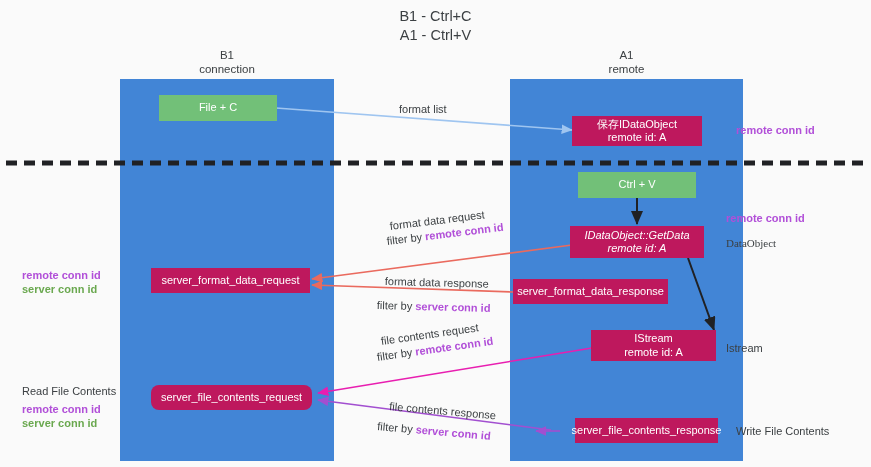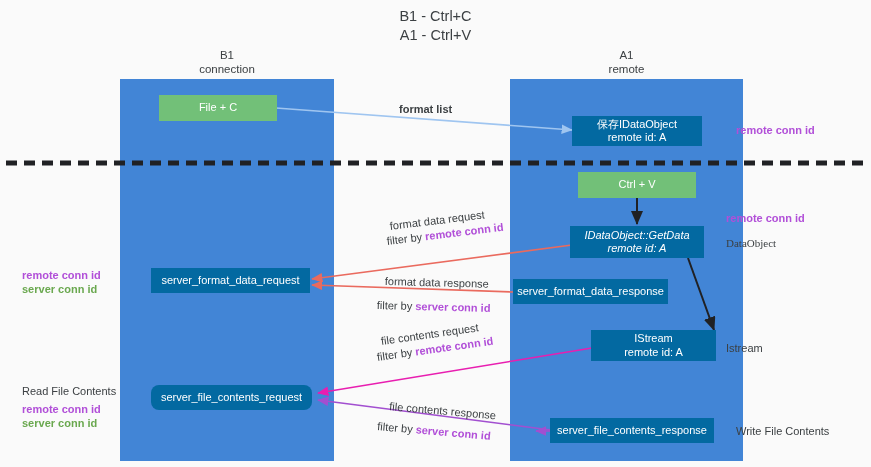--- a/index.html
+++ b/index.html
@@ -30,21 +30,21 @@
 
   
   .node{
     box-sizing:border-box;
     display:flex;flex-direction:column;
     align-items:center;justify-content:center;
     color:#ffffff;font-size:11px;line-height:13.5px;
     text-align:center;
   }
   .node.green{background:#72c078;}
-  .node.orange{background:#0369a1;}
+  .node.orange{background:#be185d;}
   .node .l2{font-size:11px;}
 
   
   .lbl{font-size:11px;line-height:14px;color:#3c4043;white-space:nowrap;}
   .purple{color:#b14fd8;font-weight:bold;}
   .green-t{color:#6aa84f;font-weight:bold;}
   .rot{transform-origin:left top;}
 </style>
 </head>
 <body>
@@ -134,25 +134,25 @@
 
   <div class="abs node orange" style="left:591px;top:330px;width:125px;height:31px;">
     <div>IStream</div>
     <div class="l2">remote id: A</div>
   </div>
 
   <div class="abs node orange" style="left:151px;top:385px;width:161px;height:25px;border-radius:8px;">
     <div>server_file_contents_request</div>
   </div>
 
-  <div class="abs node orange" style="left:550px;top:418px;width:164px;height:25px;">
+  <div class="abs node orange" style="left:575px;top:418px;width:143px;height:25px;">
     <div>server_file_contents_response</div>
   </div>
 
-  <div class="abs lbl" style="left:399px;top:102px;font-weight:bold;">format list</div>
+  <div class="abs lbl" style="left:399px;top:102px;">format list</div>
 
   <div class="abs lbl rot" style="left:389px;top:219px;transform:rotate(-7deg);">format data request</div>
   <div class="abs lbl rot" style="left:386px;top:234px;transform:rotate(-7deg);">
     <span>filter by </span><span class="purple">remote conn id</span>
   </div>
 
   <div class="abs lbl rot" style="left:385px;top:274px;transform:rotate(1.5deg);">format data response</div>
   <div class="abs lbl rot" style="left:377px;top:298px;transform:rotate(1.5deg);">
     <span>filter by </span><span class="purple">server conn id</span>
   </div>

